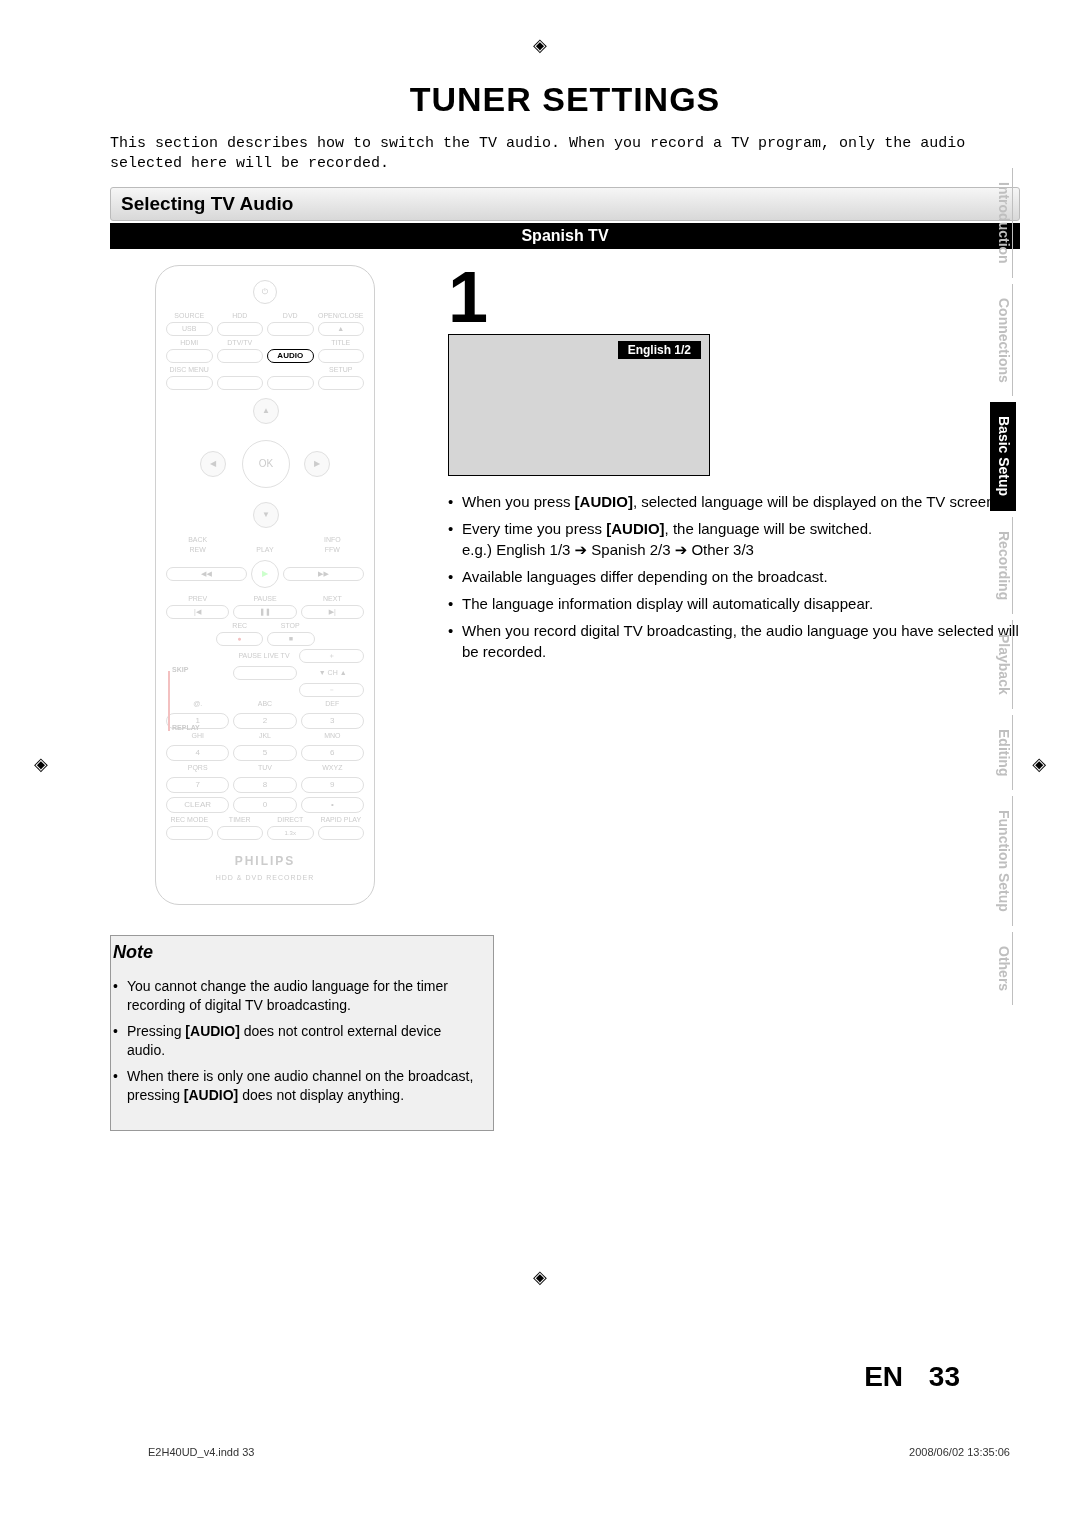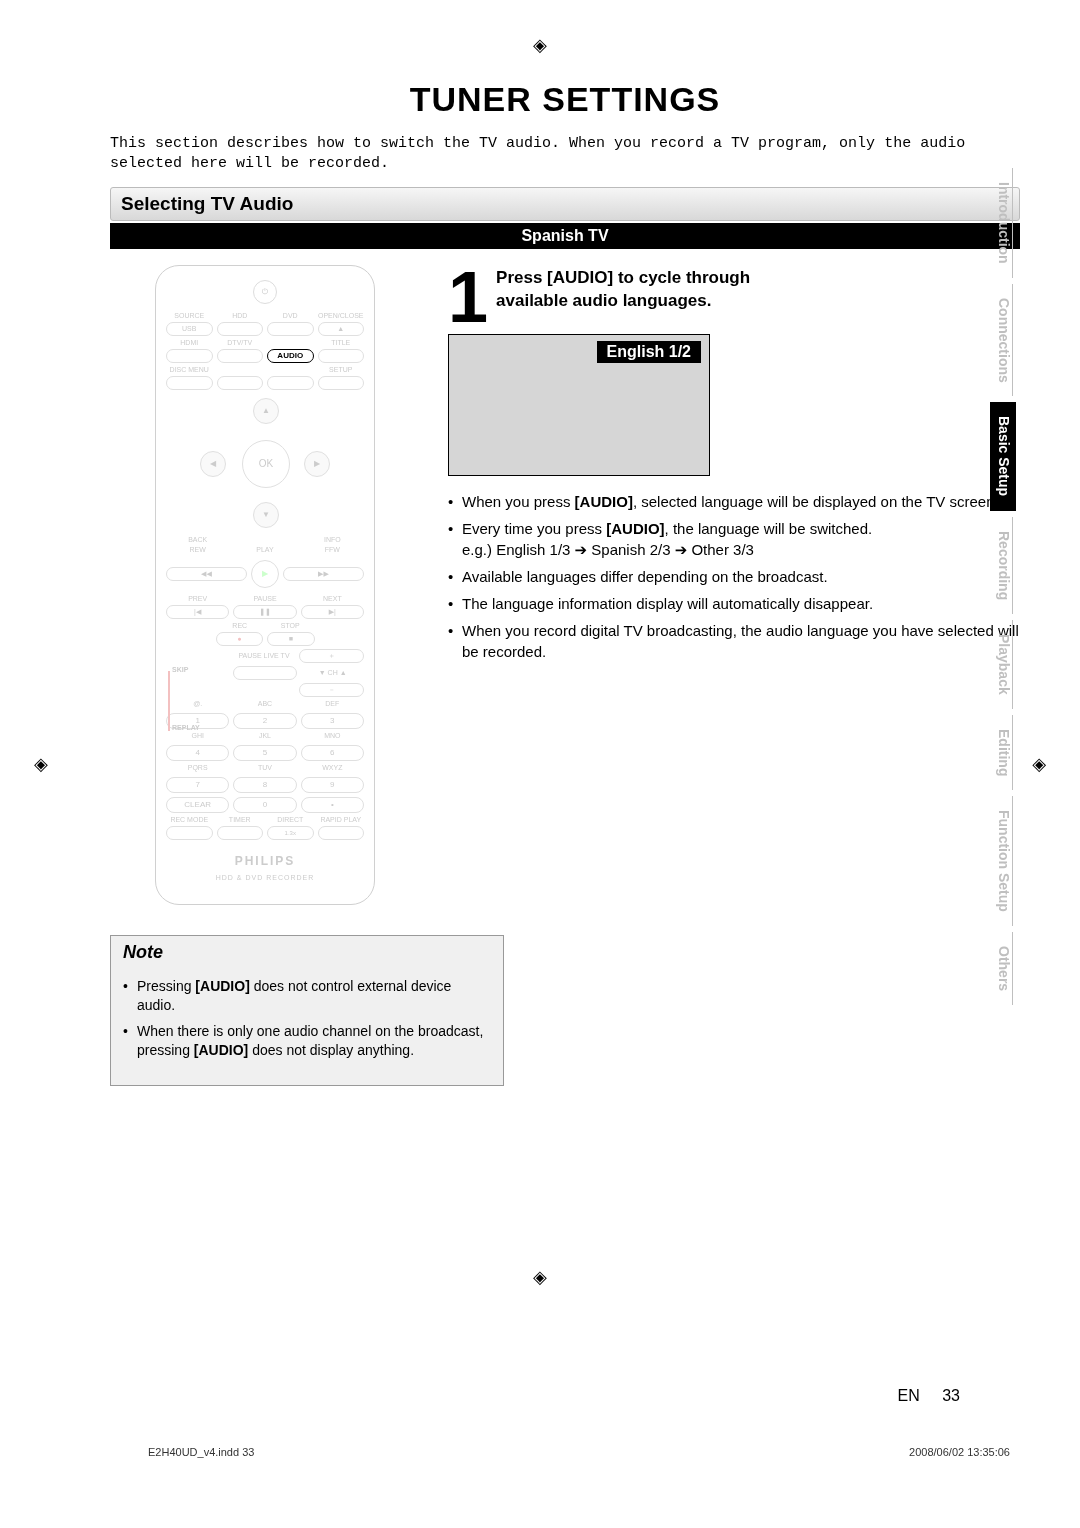--- a/index.html
+++ b/index.html
@@ -205,21 +205,21 @@
     background: #d6d6d6;
     margin: 8px 0 12px 0;
     position: relative;
   }
   .osd-label {
     position: absolute;
     top: 6px;
     right: 8px;
     background: #000;
     color: #fff;
-    font-size: 16px;
+    font-size: 12px;
     font-weight: bold;
     padding: 2px 10px;
   }
   .bullets {
     font-size: 15px;
     line-height: 1.4;
     padding-left: 0;
     list-style: none;
   }
   .bullets li {
@@ -230,21 +230,21 @@
   .bullets li::before {
     content: "•";
     position: absolute;
     left: 0;
     top: 0;
   }
   .note-box {
     border: 1px solid #999;
     background: #f0f0f0;
     width: 370px;
-    padding: 0 10px 10px 12px;
+    padding: 0 10px 10px 2px;
     margin-top: 30px;
   }
   .note-title {
     font-style: italic;
     font-weight: bold;
     font-size: 18px;
     margin: 6px 0 6px 0;
   }
   .note-box .bullets { font-size: 14px; }
   .side-tabs {
@@ -268,24 +268,24 @@
     text-align: center;
   }
   .side-tab.active {
     background: #000;
     color: #fff;
     border-right: none;
     padding: 14px 4px;
   }
   .footer-page {
     position: absolute;
-    bottom: 123px;
+    bottom: 135px;
     right: 120px;
-    font-size: 16px;
-    font-weight: normal;
+    font-size: 28px;
+    font-weight: bold;
   }
   .footer-page .lang { margin-right: 18px; }
   .footer-meta-left {
     position: absolute;
     bottom: 70px;
     left: 120px;
     font-size: 11px;
     color: #333;
     padding-left: 28px;
   }
@@ -460,41 +460,38 @@
             <div class="btn"></div>
           </div>
         <div class="brand">PHILIPS</div>
         <div class="subbrand">HDD &amp; DVD RECORDER</div>
       </div>
     </div>
 
     <div class="col-right">
       <div class="step">
         <div class="step-num">1</div>
-        <div>
-          <div class="step-text">Press [AUDIO] to cycle through</div>
-          <div class="step-text">available audio languages.</div>
-        </div>
       </div>
       <div class="osd-box">
         <div class="osd-label">English 1/2</div>
       </div>
       <ul class="bullets" id="main-bullets">
           <li><span>When you press </span><b>[AUDIO]</b><span>, selected language will be displayed on the TV screen.</span></li>
           <li><span>Every time you press </span><b>[AUDIO]</b><span>, the language will be switched.</span><br><span>e.g.) English 1/3 ➔ Spanish 2/3 ➔ Other 3/3</span></li>
           <li><span>Available languages differ depending on the broadcast.</span></li>
           <li><span>The language information display will automatically disappear.</span></li>
           <li><span>When you record digital TV broadcasting, the audio language you have selected will be recorded.</span></li>
         </ul>
     </div>
   </div>
 
   <div class="note-box">
     <div class="note-title">Note</div>
     <ul class="bullets" id="note-bullets">
+        <li><span>You cannot change the audio language for the timer recording of digital TV broadcasting.</span></li>
         <li><span>Pressing </span><b>[AUDIO]</b><span> does not control external device audio.</span></li>
         <li><span>When there is only one audio channel on the broadcast, pressing </span><b>[AUDIO]</b><span> does not display anything.</span></li>
       </ul>
   </div>
 
   <div class="side-tabs" id="side-tabs">
       <div class="side-tab">Introduction</div>
       <div class="side-tab">Connections</div>
       <div class="side-tab active">Basic Setup</div>
       <div class="side-tab">Recording</div>

